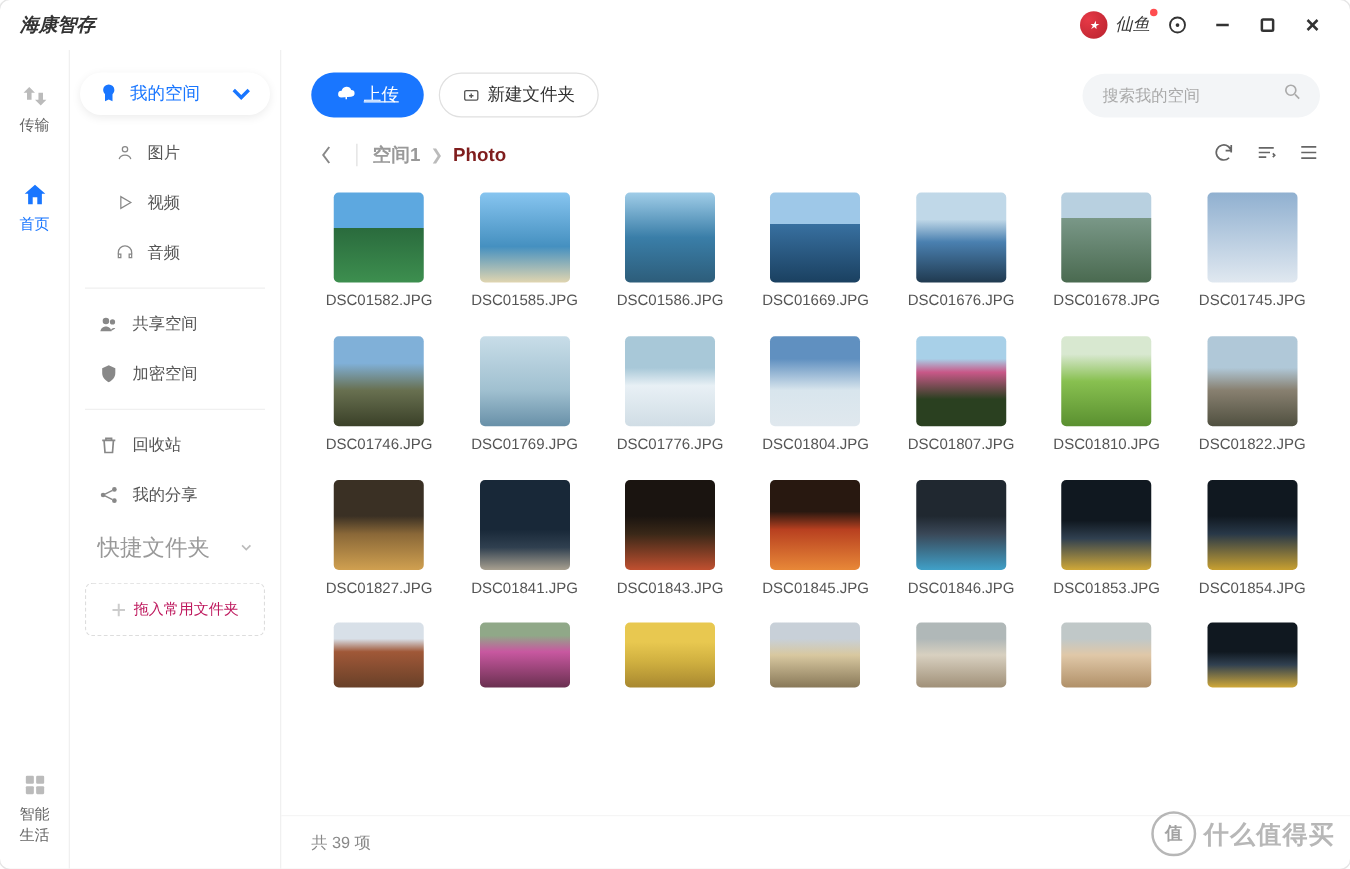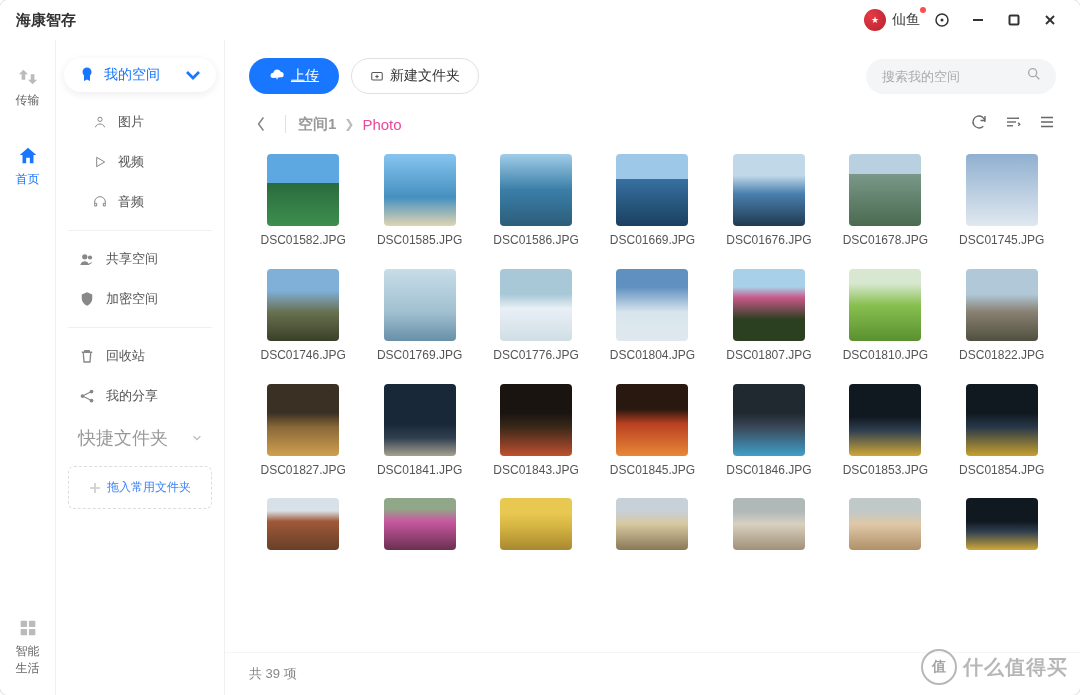--- a/index.html
+++ b/index.html
@@ -1,19 +1,19 @@
 <!DOCTYPE html>
 <html><head>
 <meta charset="utf-8">
 <style>
 * { margin: 0; padding: 0; box-sizing: border-box; font-family: -apple-system, "PingFang SC", "Microsoft YaHei", sans-serif; }
 body { width: 1080px; height: 695px; overflow: hidden; background: #fff; border-radius: 8px; box-shadow: 0 0 0 1px #e5e5e5; }
 
 
-.titlebar { height: 40px; display: flex; align-items: center; padding: 0 16px; }
+.titlebar { height: 40px; display: flex; align-items: center; padding: 0 16px; font-style: italic; }
 .app-title { font-size: 15px; font-weight: 600; color: #333; }
 .titlebar-right { margin-left: auto; display: flex; align-items: center; gap: 8px; }
 .user-chip { display: flex; align-items: center; gap: 6px; font-size: 14px; color: #333; position: relative; }
 .avatar { width: 22px; height: 22px; border-radius: 50%; background: radial-gradient(circle at 30% 30%, #e63946, #b8222e); display: flex; align-items: center; justify-content: center; color: #fff; font-size: 9px; }
 .notif-dot { position: absolute; top: -2px; right: -6px; width: 6px; height: 6px; background: #ff4d4f; border-radius: 50%; }
 .win-btn { width: 28px; height: 28px; display: flex; align-items: center; justify-content: center; cursor: pointer; border-radius: 4px; }
 .win-btn svg { width: 14px; height: 14px; stroke: #333; stroke-width: 2; fill: none; }
 .settings-icon svg { width: 18px; height: 18px; }
 
 .app-body { display: flex; height: calc(100% - 40px); }
@@ -32,42 +32,42 @@
 .space-selector { display: flex; align-items: center; gap: 8px; padding: 8px 14px; background: #fff; border-radius: 20px; box-shadow: 0 2px 8px rgba(0,0,0,0.08); cursor: pointer; color: #1976ff; font-size: 14px; font-weight: 500; margin-bottom: 10px; }
 .space-selector svg { width: 18px; height: 18px; }
 .caret { margin-left: auto; }
 .nav-list { list-style: none; }
 .nav-item { display: flex; align-items: center; gap: 10px; padding: 11px 8px 11px 28px; font-size: 13px; color: #555; cursor: pointer; border-radius: 6px; }
 .nav-item svg { width: 16px; height: 16px; stroke: #888; fill: none; stroke-width: 1.5; }
 .nav-item.top-level { padding-left: 14px; }
 .nav-item.top-level svg { width: 18px; height: 18px; fill: #888; stroke: none; }
 .nav-sep { height: 1px; background: #f0f0f0; margin: 8px 4px; }
 .quick-header { display: flex; justify-content: space-between; align-items: center; padding: 10px 14px; font-size: 18px; color: #999; }
-.drop-hint { margin: 6px 4px; padding: 12px; border: 1px dashed #ddd; border-radius: 6px; font-size: 12px; color: #3b82f6; display: flex; align-items: center; gap: 6px; justify-content: center; }
+.drop-hint { margin: 6px 4px; padding: 12px; border: 1px dashed #ddd; border-radius: 6px; font-size: 12px; color: #be185d; display: flex; align-items: center; gap: 6px; justify-content: center; }
 
 
 .main { flex: 1; display: flex; flex-direction: column; border-left: 1px solid #f0f0f0; }
 .toolbar { display: flex; align-items: center; padding: 18px 24px 12px 24px; gap: 12px; }
 .btn-primary { background: #1976ff; color: #fff; border: none; border-radius: 20px; padding: 9px 20px; font-size: 14px; display: flex; align-items: center; gap: 6px; cursor: pointer; text-decoration: underline; }
 .btn-primary svg { width: 16px; height: 16px; fill: #fff; }
 .btn-outline { background: #fff; border: 1px solid #e0e0e0; border-radius: 20px; padding: 8px 18px; font-size: 14px; color: #333; display: flex; align-items: center; gap: 6px; cursor: pointer; }
 .btn-outline svg { width: 14px; height: 14px; stroke: #555; fill: none; stroke-width: 1.8; }
 .search-wrap { margin-left: auto; position: relative; }
 .search-input { background: #f3f5f7; border: none; border-radius: 20px; padding: 10px 40px 10px 16px; width: 190px; font-size: 13px; color: #333; }
 .search-input::placeholder { color: #aaa; }
 .search-icon-pos { position: absolute; right: 14px; top: 50%; transform: translateY(-50%); }
 .search-icon-pos svg { width: 16px; height: 16px; stroke: #aaa; fill: none; stroke-width: 2; }
 
 .crumbs-row { display: flex; align-items: center; padding: 6px 24px 10px 24px; gap: 12px; }
 .nav-arrow { width: 24px; height: 24px; display: flex; align-items: center; justify-content: center; cursor: pointer; }
 .nav-arrow svg { width: 10px; height: 16px; stroke: #888; fill: none; stroke-width: 2; }
 .crumb-sep-vert { width: 1px; height: 18px; background: #e0e0e0; }
 .crumbs { display: flex; align-items: center; gap: 8px; font-size: 15px; }
 .crumb-link { color: #999; cursor: pointer; font-weight: bold; }
-.crumb-current { color: #ec4899; font-weight: 400; }
+.crumb-current { color: #7f1d1d; font-weight: 700; }
 .chevron { color: #bbb; font-size: 12px; }
 .view-controls { margin-left: auto; display: flex; gap: 16px; }
 .vc-btn { cursor: pointer; }
 .vc-btn svg { width: 18px; height: 18px; stroke: #666; fill: none; stroke-width: 1.8; }
 
 .grid-scroll { flex: 1; overflow-y: auto; padding: 8px 24px; }
 .grid { display: grid; grid-template-columns: repeat(7, 1fr); gap: 20px 8px; }
 .thumb-item { display: flex; flex-direction: column; align-items: center; cursor: pointer; }
 .thumb { width: 72px; height: 72px; border-radius: 4px; }
 .thumb-label { font-size: 12px; color: #555; text-align: center; margin-top: 6px; line-height: 1.4; word-break: break-all; max-width: 110px; }

